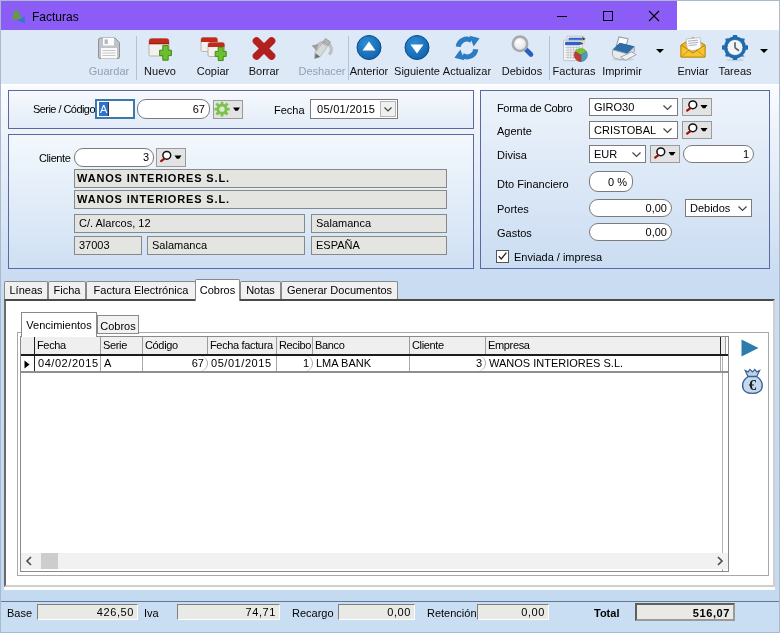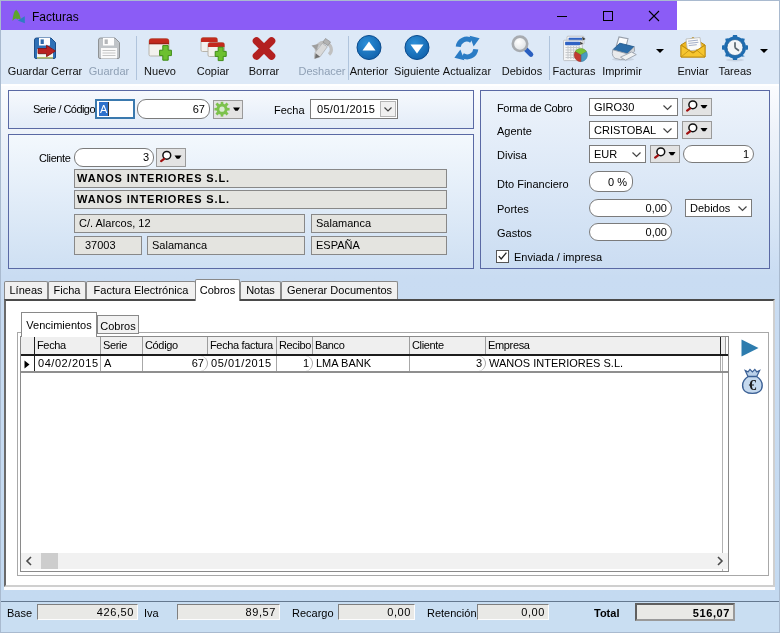--- a/index.html
+++ b/index.html
@@ -67,33 +67,20 @@
         <rect x="18" y="15" width="10" height="1" fill="#000"></rect>
       </svg>
     <svg class="winbtn" id="btn-max" viewBox="0 0 46 30">
         <rect x="18.5" y="10.5" width="9" height="9" fill="none" stroke="#000"></rect>
       </svg>
     <svg class="winbtn" id="btn-close" viewBox="0 0 46 30">
         <path d="M18 10 L28 20 M28 10 L18 20" stroke="#000" stroke-width="1.1"></path>
       </svg>
   </div>
   <div id="toolbar">
-    <div class="tbtn" style="left:3px;width:82px">
-      <svg class="ic" width="28" height="28" viewBox="0 0 28 28">
-        <path d="M3.5 6 a2 2 0 0 1 2-2 H20 l4.5 4.5 V23 a1.5 1.5 0 0 1 -1.5 1.5 H5 a1.5 1.5 0 0 1 -1.5 -1.5 Z" fill="#2f70b6" stroke="#1c4f8a"></path>
-        <rect x="8" y="4" width="11" height="7.5" fill="#fdfdfd"></rect>
-        <rect x="9.6" y="5.4" width="3.2" height="4.6" fill="#2e69ab"></rect>
-        <rect x="6" y="15" width="16" height="9.5" fill="#f6f6f2"></rect>
-        <rect x="7.5" y="17" width="13" height="1" fill="#b9b9b3"></rect>
-        <rect x="7.5" y="19.5" width="13" height="1" fill="#b9b9b3"></rect>
-        <rect x="6" y="23.2" width="16" height="1.3" fill="#a4b04e"></rect>
-        <path d="M7 14.5 h8.5 v-3.2 l9 5.7 -9 5.7 v-3.2 H7 Z" fill="#b92121" stroke="#801111" stroke-width="0.8"></path>
-      </svg>
-      <span class="lbl">Guardar Cerrar</span>
-    </div>
     <div class="tbtn dis" style="left:85px;width:46px">
       <svg class="ic" width="28" height="28" viewBox="0 0 28 28">
         <path d="M3.5 6 a2 2 0 0 1 2-2 H20 l4.5 4.5 V23 a1.5 1.5 0 0 1 -1.5 1.5 H5 a1.5 1.5 0 0 1 -1.5 -1.5 Z" fill="#c0c4c8" stroke="#8f9396"></path>
         <rect x="8" y="4" width="11" height="7.5" fill="#fdfdfd"></rect>
         <rect x="9.6" y="5.4" width="3.2" height="4.6" fill="#b4b6b9"></rect>
         <rect x="6" y="14" width="16" height="10.5" fill="#fafafa"></rect>
         <rect x="7.5" y="16" width="13" height="1" fill="#c6c6c6"></rect>
         <rect x="7.5" y="18.5" width="13" height="1" fill="#c6c6c6"></rect>
         <rect x="7.5" y="21" width="13" height="1" fill="#c6c6c6"></rect>
       </svg>
@@ -276,21 +263,21 @@
       <svg width="28" height="17" viewBox="0 0 28 17" style="position:absolute;left:0;top:0">
         <circle cx="9.8" cy="6.3" r="3.9" fill="#fff" stroke="#111" stroke-width="1.5"></circle>
         <rect x="2.6" y="9.9" width="6" height="2.2" rx="1.1" transform="rotate(-38 5.6 11)" fill="#a01010"></rect>
         <path d="M17.5 6.5 h7 l-2.3 3.2 h-2.4 Z" fill="#000"></path>
       </svg>
     </div>
     <div class="tbox ro" style="left:73px;top:83px;width:373px;height:19px;padding:2px 0 0 2px;font-weight:bold;letter-spacing:0.85px">WANOS INTERIORES S.L.</div>
     <div class="tbox ro" style="left:73px;top:104px;width:373px;height:19px;padding:2px 0 0 2px;font-weight:bold;letter-spacing:0.85px">WANOS INTERIORES S.L.</div>
     <div class="tbox ro" style="left:73px;top:128px;width:231px;height:19px;padding:2px 0 0 4px">C/. Alarcos, 12</div>
     <div class="tbox ro" style="left:310px;top:128px;width:136px;height:19px;padding:2px 0 0 4px">Salamanca</div>
-    <div class="tbox ro" style="left:73px;top:150px;width:68px;height:19px;padding:2px 0 0 10px">37003</div>
+    <div class="tbox ro" style="left:73px;top:150px;width:68px;height:19px;padding:2px 0 0 4px">37003</div>
     <div class="tbox ro" style="left:146px;top:150px;width:158px;height:19px;padding:2px 0 0 4px">Salamanca</div>
     <div class="tbox ro" style="left:310px;top:150px;width:136px;height:19px;padding:2px 0 0 4px">ESPAÑA</div>
 
     <span class="flabel" style="left:496px;top:16px;letter-spacing:-0.35px">Forma de Cobro</span>
     <div class="combo" style="left:588px;top:12px;width:89px;height:18px;padding:2px 0 0 4px">GIRO30
       <svg width="9" height="6" viewBox="0 0 9 6" style="position:absolute;right:5px;top:6px">
           <path d="M0.5 0.5 L4.5 4.5 L8.5 0.5" fill="none" stroke="#444" stroke-width="1.2"></path>
         </svg>
     </div>
     <div class="lkbtn" style="left:681px;top:12px;width:30px;height:18px">
@@ -398,21 +385,21 @@
         <path d="M8 9.5 L5.2 3.5 l2.8 1.4 L10 2.4 l2.4 2.4 L14.8 2.4 l2 2.5 L19.6 3.5 l-2.8 6 Z" fill="#bad1ea" stroke="#3a5f94" stroke-width="1.2"></path>
         <path d="M8.2 9.5 h8.4 c3.7 2.3 5.6 5.2 5.6 8.9 c0 5.2 -4.2 8 -9.8 8 c-5.6 0 -9.8 -2.8 -9.8 -8 c0 -3.7 1.9 -6.6 5.6 -8.9 Z" fill="#c5d9ee" stroke="#3a5f94" stroke-width="1.4"></path>
         <text x="12.4" y="23.4" font-size="15" font-weight="bold" fill="#1a1a1a" text-anchor="middle" font-family="Liberation Serif">€</text>
       </svg>
     </div>
   </div>
   <div id="footer">
     <span class="flbl" style="left:6px">Base</span>
     <div class="fbox" style="left:36px;width:101px">426,50</div>
     <span class="flbl" style="left:143px">Iva</span>
-    <div class="fbox" style="left:176px;width:103px">89,57</div>
+    <div class="fbox" style="left:176px;width:103px">74,71</div>
     <span class="flbl" style="left:291px">Recargo</span>
     <div class="fbox" style="left:337px;width:77px">0,00</div>
     <span class="flbl" style="left:426px">Retención</span>
     <div class="fbox" style="left:476px;width:72px">0,00</div>
     <span class="flbl" style="left:593px;font-weight:bold">Total</span>
     <div class="fbox" style="left:634px;width:100px;height:18px;top:1px;font-weight:bold;border:2px solid;border-color:#5f5f5f #9a9a9a #9a9a9a #5f5f5f;padding-top:2px">516,07</div>
   </div>
 </div>
 
 </body></html>

